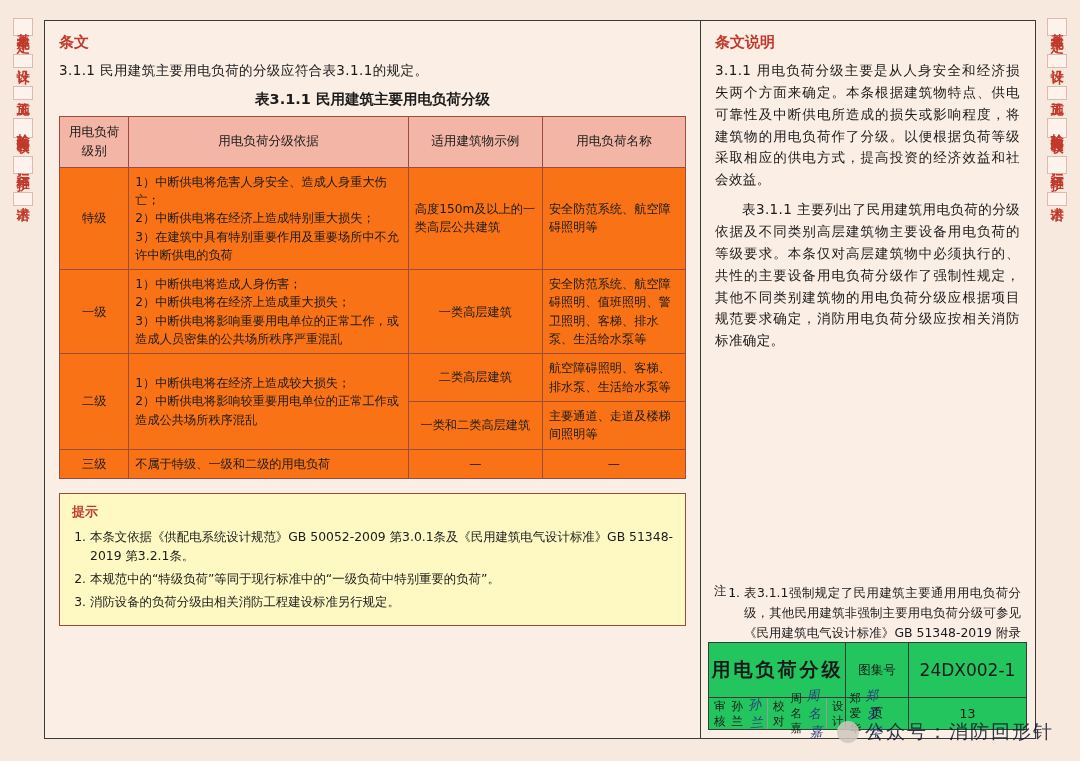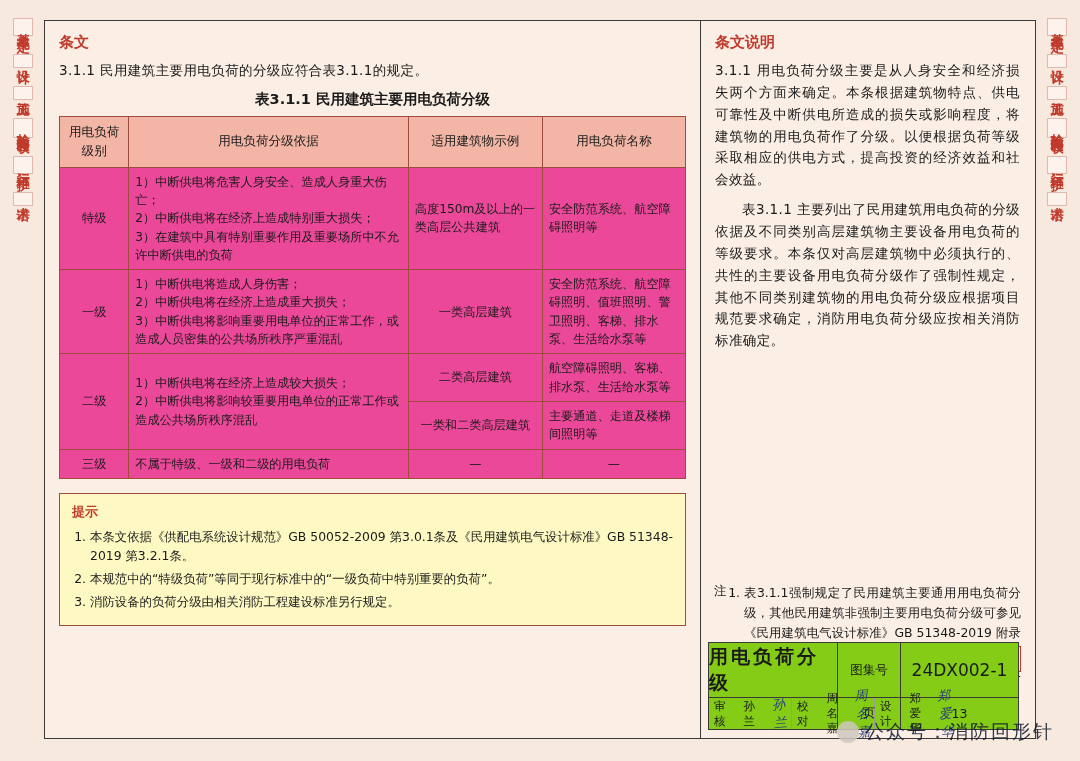--- a/index.html
+++ b/index.html
@@ -63,21 +63,21 @@
   .para{
     font-size:13.5px;line-height:1.62;margin:0 0 8px 0;text-align:justify;
     letter-spacing:.4px;
   }
   .indent{text-indent:2em;}
   .tbl-title{
     text-align:center;font-weight:bold;font-size:14.5px;margin:6px 0 7px 0;
   }
   table.grade{
     width:100%;border-collapse:collapse;
-    background:#ec4899;
+    background:#f97316;
     font-size:12.2px;
     table-layout:fixed;
   }
   table.grade th,table.grade td{
     border:1px solid #9c4b3c;
     padding:5px 6px;
     vertical-align:middle;
     line-height:1.5;
   }
   table.grade th{
@@ -111,22 +111,22 @@
   .notes li{margin:2px 0;text-align:justify;}
 
   .fig-badge{
     position:absolute;right:14px;top:625px;
     border:1px solid #c0392b;color:#c0392b;
     padding:3px 10px;font-size:13px;background:#fdf0e8;
   }
 
   
   .title-block{
-    position:absolute;left:8px;right:16px;bottom:8px;height:86px;
-    border:1.5px solid #3a3a3a;background:#84cc16;
+    position:absolute;left:8px;right:8px;bottom:8px;height:86px;
+    border:1.5px solid #3a3a3a;background:#22c55e;
   }
   .tb-main{
     position:absolute;left:0;top:0;right:180px;height:54px;
     border-bottom:1.2px solid #3a3a3a;
     display:flex;align-items:center;justify-content:center;
     font-size:19px;font-weight:bold;letter-spacing:3px;
   }
   .tb-right-top{
     position:absolute;right:0;top:0;width:180px;height:54px;
     border-left:1.2px solid #3a3a3a;border-bottom:1.2px solid #3a3a3a;
@@ -137,21 +137,21 @@
     display:flex;align-items:center;justify-content:center;font-size:12.5px;
   }
   .tb-right-top .val{
     flex:1;display:flex;align-items:center;justify-content:center;font-size:17px;
   }
   .tb-sig{
     position:absolute;left:0;right:180px;bottom:0;height:31px;
     display:flex;align-items:center;font-size:11.5px;
   }
   .tb-sig .cell{
-    display:flex;align-items:center;gap:18px;height:100%;
+    display:flex;align-items:center;gap:6px;height:100%;
     padding:0 5px;border-right:1px solid #9a9a9a;
   }
   .tb-sig .cell:last-child{border-right:none;}
   .sigmark{
     font-family:"DejaVu Serif","Liberation Serif",serif;
     font-style:italic;color:#2b3f7a;font-size:13px;
     transform:rotate(-5deg);
   }
   .tb-right-bot{
     position:absolute;right:0;bottom:0;width:180px;height:31px;

